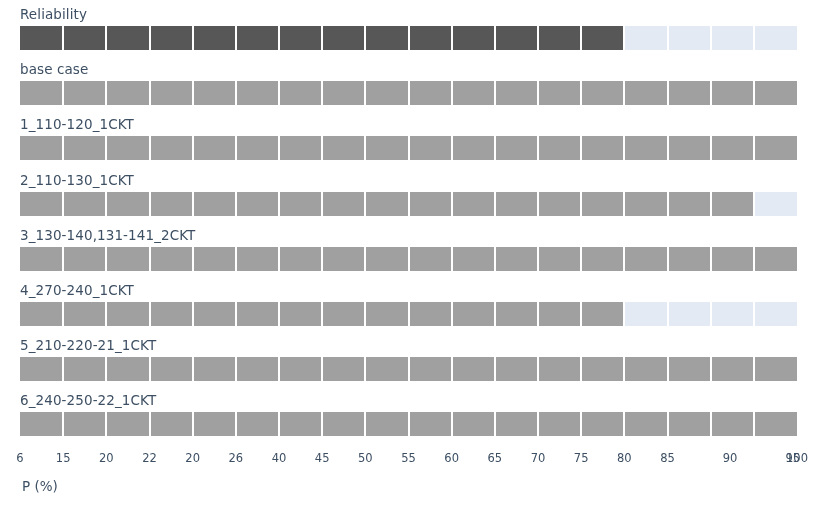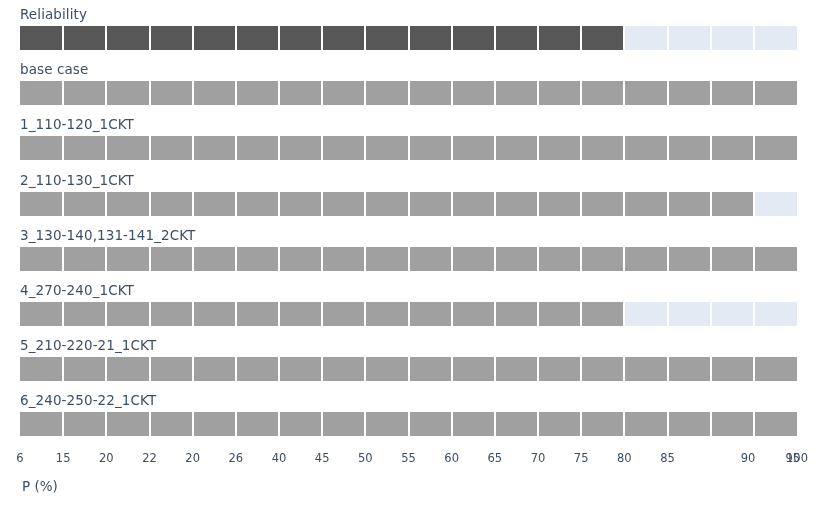--- a/index.html
+++ b/index.html
@@ -318,18 +318,18 @@
       <div class="tick-label" style="left: 259px;">40</div>
       <div class="tick-label" style="left: 302.167px;">45</div>
       <div class="tick-label" style="left: 345.333px;">50</div>
       <div class="tick-label" style="left: 388.5px;">55</div>
       <div class="tick-label" style="left: 431.667px;">60</div>
       <div class="tick-label" style="left: 474.833px;">65</div>
       <div class="tick-label" style="left: 518px;">70</div>
       <div class="tick-label" style="left: 561.167px;">75</div>
       <div class="tick-label" style="left: 604.333px;">80</div>
       <div class="tick-label" style="left: 647.5px;">85</div>
-      <div class="tick-label" style="left: 728px; text-align: right;">90</div>
+      <div class="tick-label" style="left: 710px; text-align: right;">90</div>
       <div class="tick-label" style="left: 733.833px; margin-left: 39px;">95</div>
       <div class="tick-label" style="left: 777px;">100</div>
     </div>
   <div id="axis-title">P (%)</div>
 </div>
 
 </body></html>

